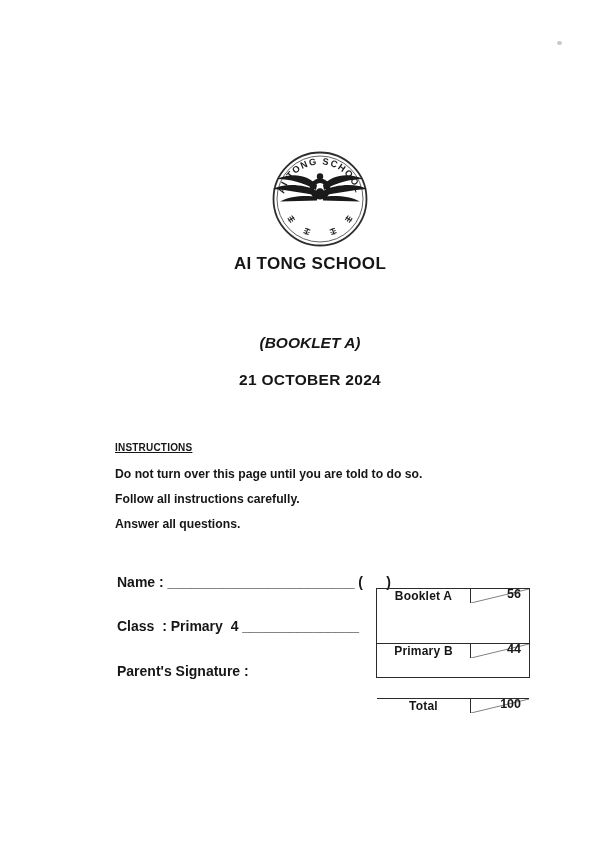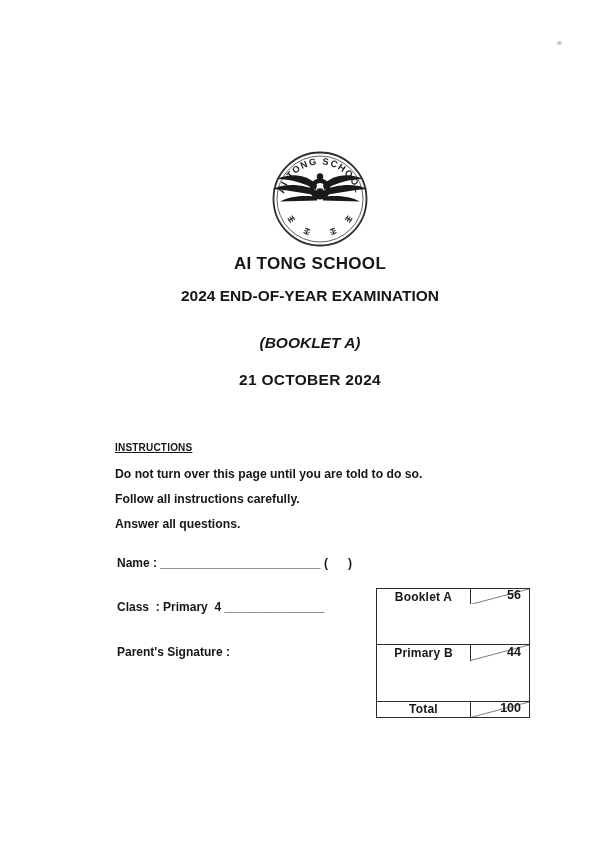--- a/index.html
+++ b/index.html
@@ -26,29 +26,29 @@
 
   .instructions-heading{
     left:115px;top:442px;font-size:10px;font-weight:bold;
     text-decoration:underline;letter-spacing:.2px;
   }
   .instr{left:115px;font-size:12.2px;font-weight:bold;text-align:right;}
   .instr-1{top:467px;}
   .instr-2{top:492px;}
   .instr-3{top:517px;}
 
-  .field-row{left:117px;font-size:12px;font-weight:bold;white-space:nowrap;}
+  .field-row{left:117px;font-size:14px;font-weight:bold;white-space:nowrap;margin-top:18px;}
   .name-row{top:556px;}
   .class-row{top:600px;}
   .parent-row{top:645px;}
   .u-line{font-weight:bold;letter-spacing:0;color:#2a2a2a;}
 
   
   .score-table{
-    left:376px;top:588px;width:154px;height:130px;
+    left:376px;top:588px;width:154px;height:90px;
     border:1.5px solid #2b2b2b;box-sizing:border-box;
     display:flex;flex-direction:column;gap:40px;
   }
   .score-row{flex:1 1 0;display:flex;border-top:1.3px solid #2b2b2b;}
   .score-row:first-child{border-top:none;}
   .score-label-cell{
     width:93px;display:flex;align-items:center;justify-content:center;
     font-size:12px;font-weight:bold;letter-spacing:.2px;
   }
   .score-value-cell{
@@ -109,21 +109,20 @@
         <use href="#cjkGlyph" transform="translate(36.9,82.4) rotate(22)"></use>
         <use href="#cjkGlyph" transform="translate(63.1,82.4) rotate(-22)"></use>
         <use href="#cjkGlyph" transform="translate(78.7,70.1) rotate(-55)"></use>
       </g>
     </svg>
   </div>
 
   <div class="abs center-col school-name">AI TONG SCHOOL</div>
 
   <div class="abs center-col exam-title">
-    <div>2024 END-OF-YEAR EXAMINATION</div>
   </div>
 
   <div class="abs center-col booklet">(BOOKLET A)</div>
   <div class="abs center-col exam-date">21 OCTOBER 2024</div>
 
 
   <div class="abs instructions-heading">INSTRUCTIONS</div>
   <div class="abs instr instr-1">Do not turn over this page until you are told to do so.</div>
   <div class="abs instr instr-2">Follow all instructions carefully.</div>
   <div class="abs instr instr-3">Answer all questions.</div>

